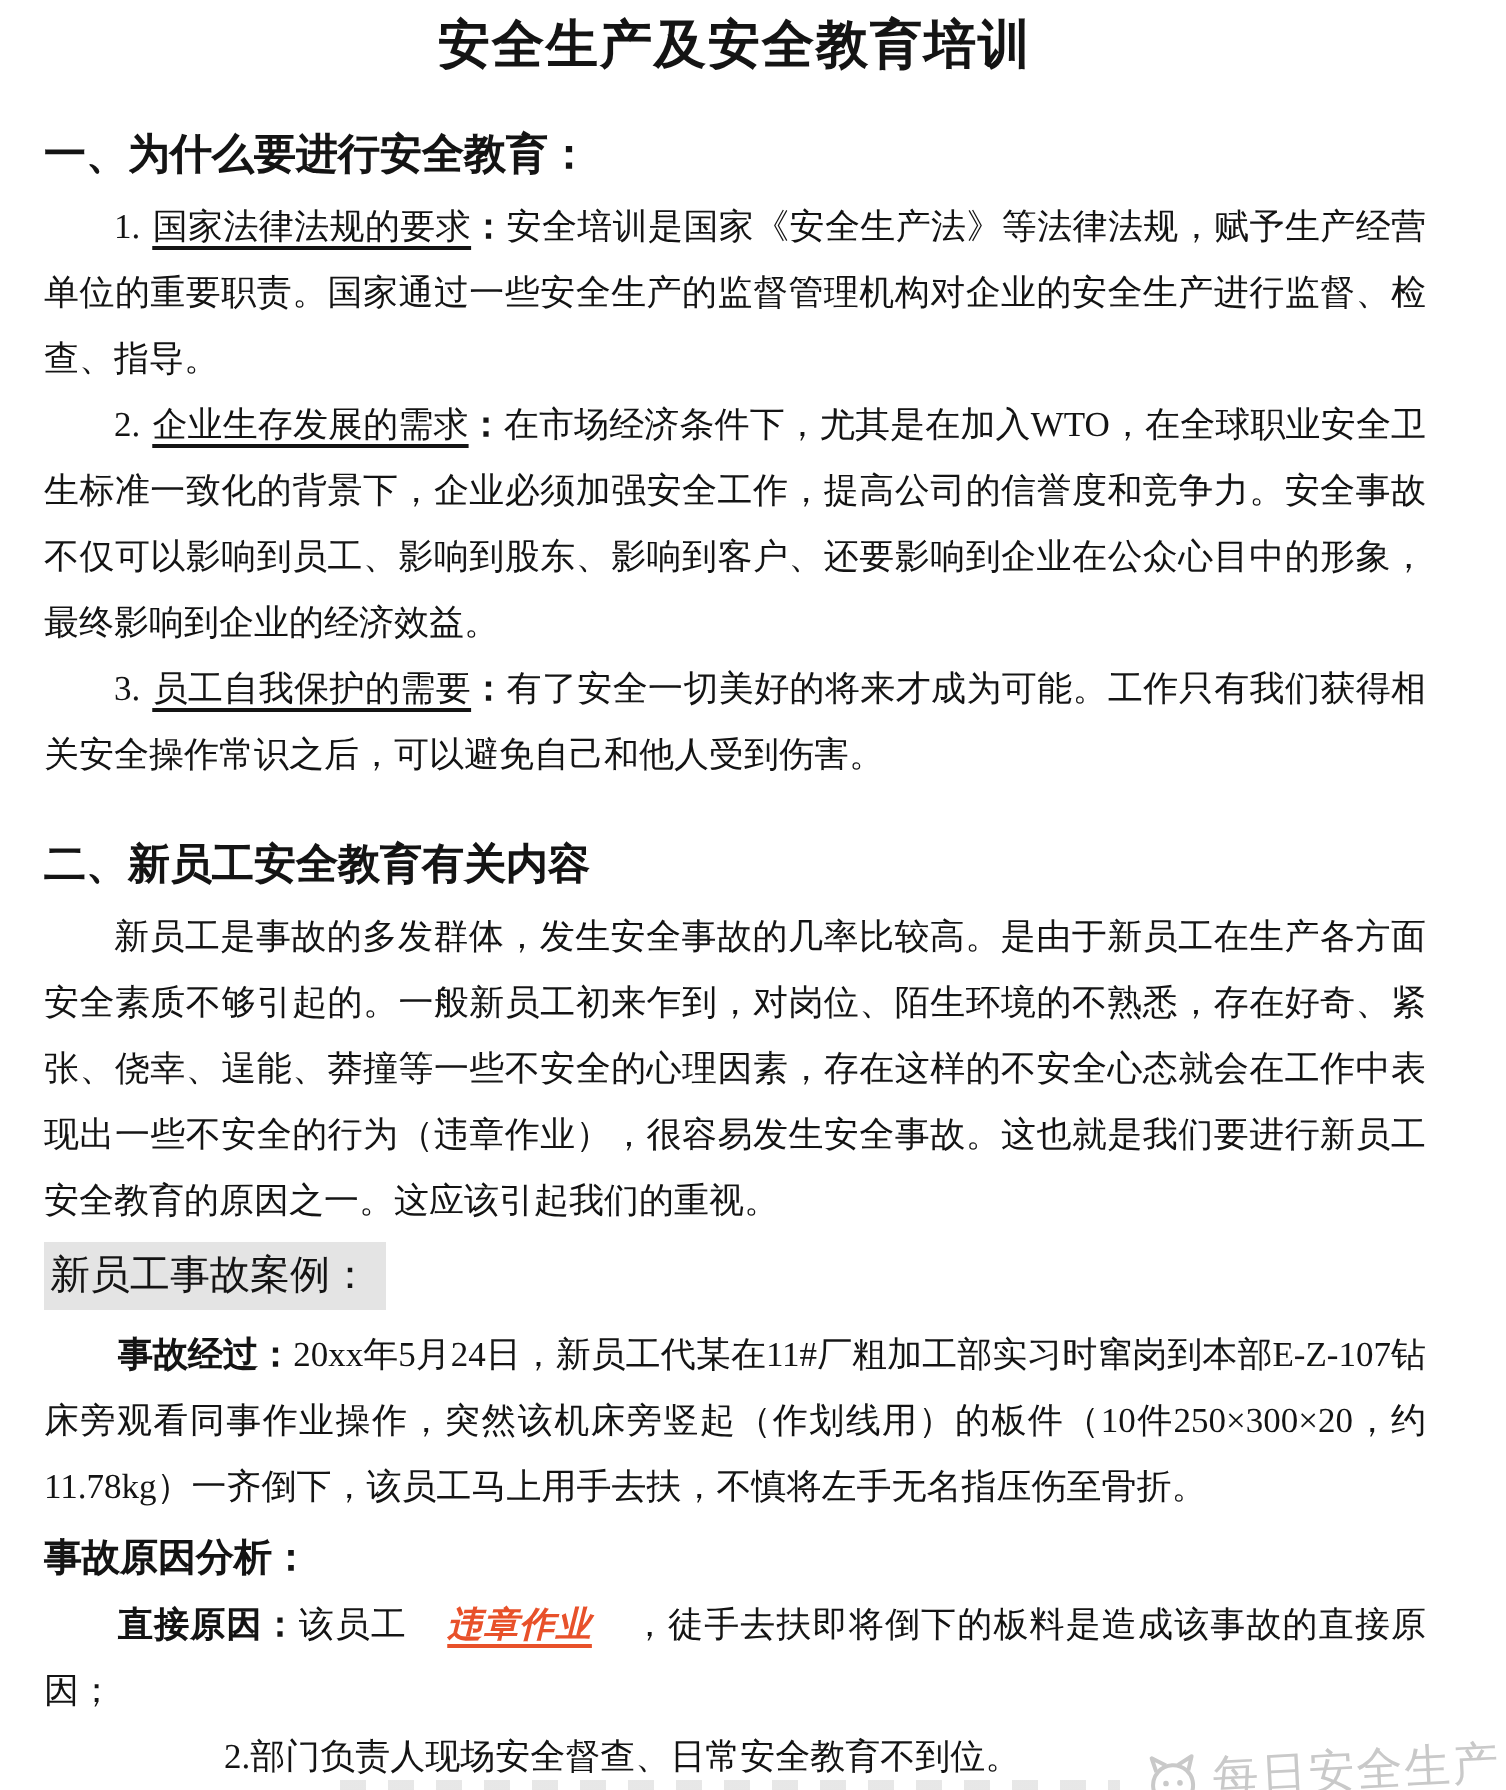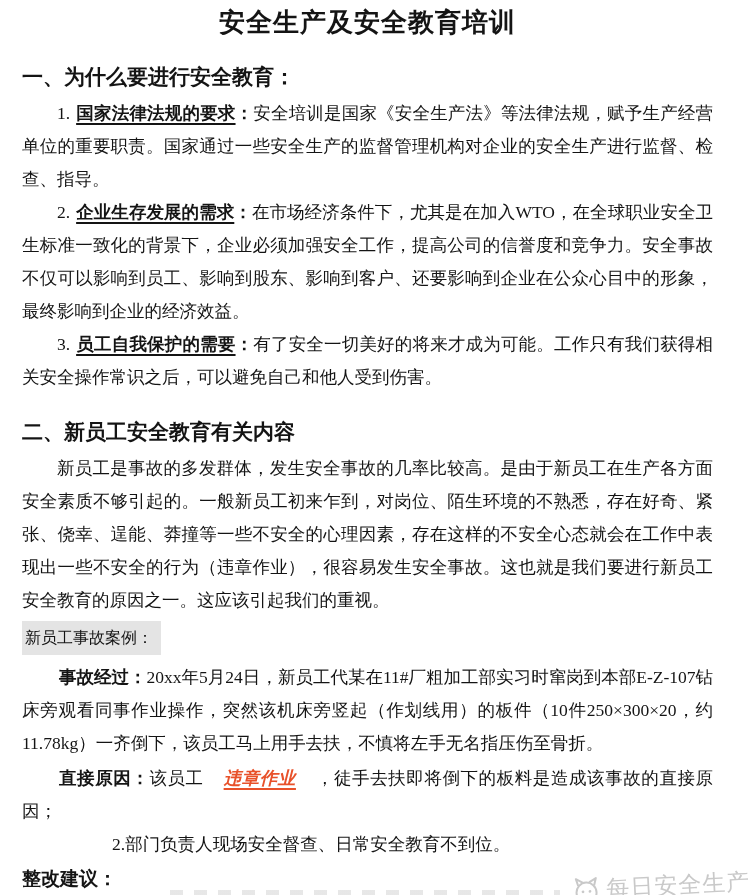--- a/index.html
+++ b/index.html
@@ -33,38 +33,38 @@
   .h3.advice{margin-top:4px;}
   .para{
     font-size:17.5px;line-height:33px;text-align:justify;
     margin:0;
   }
   .para.first-after-h2{margin-top:6px;}
   .para.mt2{margin-top:2px;}
   .indent{text-indent:2em;}
   .num{margin-right:6px;}
   .lead{
-    font-weight:bold;
+    font-weight:normal;
     text-decoration:underline;
     text-underline-offset:4px;
     text-decoration-thickness:1.5px;
     margin-top:48px;
   }
   .lead-colon{font-weight:bold;}
   .label{font-weight:bold;margin-left:37px;}
   .em{
     font-weight:bold;font-style:italic;color:var(--accent);
     text-decoration:underline;text-underline-offset:4px;
     text-decoration-thickness:1.5px;
     margin:0 20px;
   }
   .hl-wrap{margin-top:4px;line-height:30px;}
   .hl{
     display:inline-block;background:var(--hl);
-    font-size:16px;padding:2px 8px 2px 3px;
+    font-size:20px;padding:2px 8px 2px 3px;
   }
   .hang2{padding-left:90px;}
   .watermark{
     position:absolute;right:2px;bottom:-2px;
     display:flex;align-items:center;gap:5px;
     color:var(--wm);
     transform:rotate(-3deg);transform-origin:right bottom;
     white-space:nowrap;
   }
   .wm-text{font-size:23px;letter-spacing:1px;}
@@ -90,20 +90,21 @@
   <p class="para indent"><span class="num">3.</span><span class="lead">员工自我保护的需要</span><span class="lead-colon">：</span><span>有了安全一切美好的将来才成为可能。工作只有我们获得相关安全操作常识之后，可以避免自己和他人受到伤害。</span></p>
 
   <div class="h2 second">二、新员工安全教育有关内容</div>
 
   <p class="para indent first-after-h2">新员工是事故的多发群体，发生安全事故的几率比较高。是由于新员工在生产各方面安全素质不够引起的。一般新员工初来乍到，对岗位、陌生环境的不熟悉，存在好奇、紧张、侥幸、逞能、莽撞等一些不安全的心理因素，存在这样的不安全心态就会在工作中表现出一些不安全的行为（违章作业），很容易发生安全事故。这也就是我们要进行新员工安全教育的原因之一。这应该引起我们的重视。</p>
 
   <div class="hl-wrap"><span class="hl">新员工事故案例：</span></div>
 
   <p class="para first-after-h2"><span class="label">事故经过：</span><span>20xx年5月24日，新员工代某在11#厂粗加工部实习时窜岗到本部E-Z-107钻床旁观看同事作业操作，突然该机床旁竖起（作划线用）的板件（10件250×300×20，约11.78kg）一齐倒下，该员工马上用手去扶，不慎将左手无名指压伤至骨折。</span></p>
 
+  <div class="h3">事故原因分析：</div>
 
   <p class="para mt2"><span class="label">直接原因：</span><span>该员工</span><span class="em">违章作业</span><span>，徒手去扶即将倒下的板料是造成该事故的直接原因；</span></p>
 
 
   <p class="para hang2">2.部门负责人现场安全督查、日常安全教育不到位。</p>
 
   <div class="h3 advice">整改建议：</div>
 
   <div class="smudge"></div>
 

